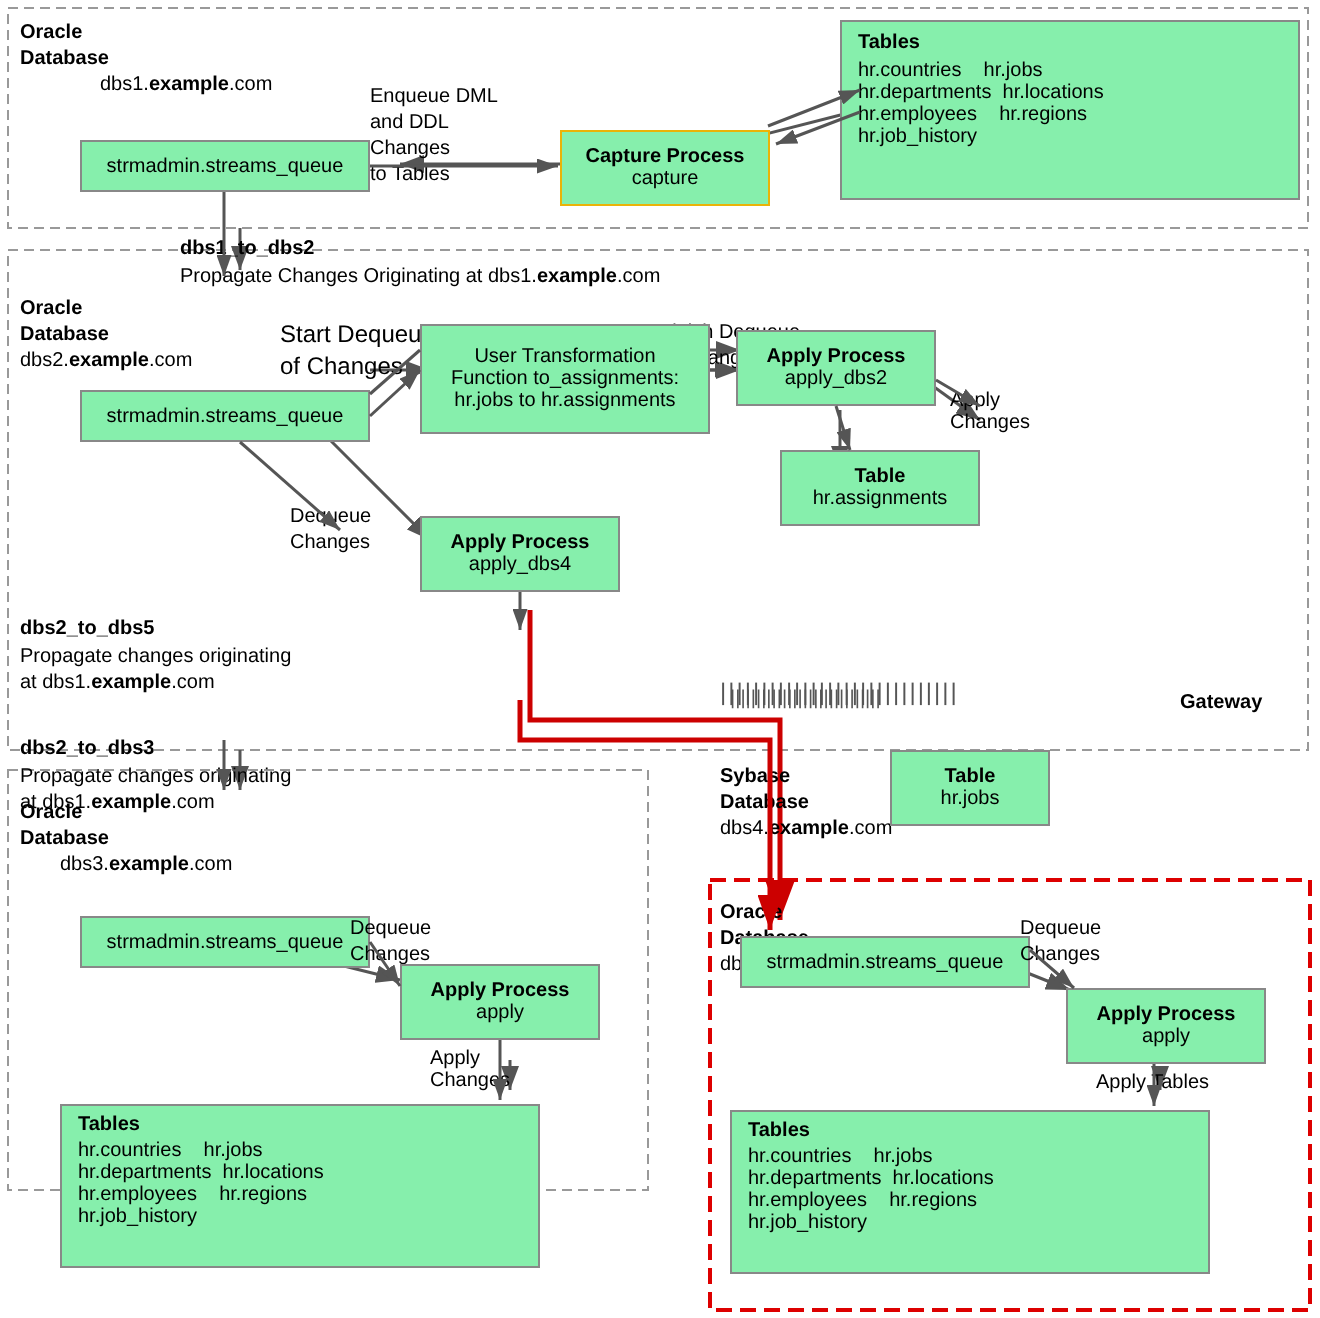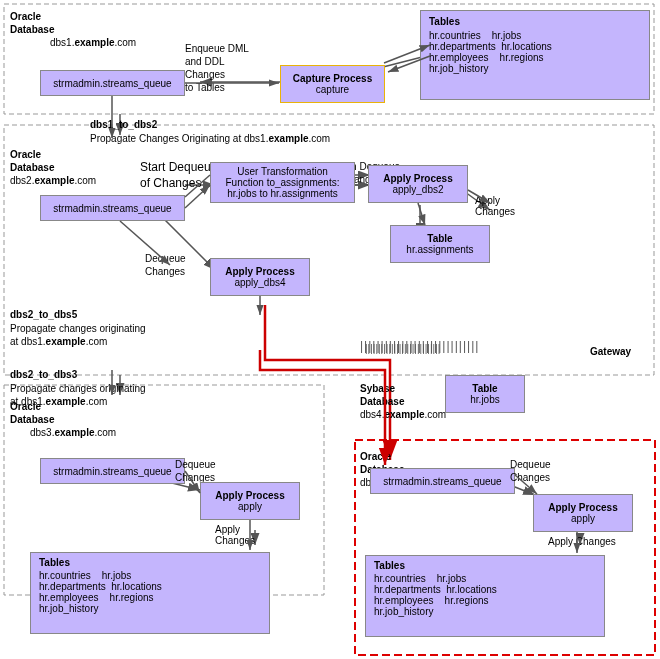--- a/index.html
+++ b/index.html
@@ -16,21 +16,21 @@
       position: relative;
       width: 660px;
       height: 659px;
       background: #fff;
     }
 
     
     .box {
       position: absolute;
       border: 1px solid #888;
-      background: #c4b5fd;
+      background: #86efac;
       text-align: center;
       font-size: 10px;
       padding: 3px 5px;
     }
     .box.thick {
       border: 1px solid #eab308;
     }
 
     svg.arrows {
       position: absolute;
@@ -138,21 +138,21 @@
   </div>
 
   <div style="position:absolute; left:140px; top:160px; font-size:12px; line-height:1.3;">
     Start Dequeue<br>of Changes
   </div>
 
   <div style="position:absolute; left:330px; top:160px; font-size:10px; line-height:1.3;">
     Finish Dequeue<br>of Changes
   </div>
 
-  <div class="box" style="left:210px; top:162px; width:145px; height:41px; display:flex; align-items:flex-end; justify-content:center; text-align:center;">
+  <div class="box" style="left:210px; top:162px; width:145px; height:55px; display:flex; align-items:center; justify-content:center; text-align:center;">
     <div>User Transformation<br>Function to_assignments:<br>hr.jobs to hr.assignments</div>
   </div>
 
   <div class="box" style="left:368px; top:165px; width:100px; height:38px; display:flex; align-items:center; justify-content:center; text-align:center;">
     <div><b>Apply Process</b><br>apply_dbs2</div>
   </div>
 
   <div style="position:absolute; left:475px; top:195px; font-size:10px;">
     Apply<br>Changes
   </div>
@@ -231,21 +231,21 @@
 
   <div style="position:absolute; left:510px; top:458px; font-size:10px; line-height:1.3;">
     Dequeue<br>Changes
   </div>
 
   <div class="box" style="left:533px; top:494px; width:100px; height:38px; display:flex; align-items:center; justify-content:center; text-align:center;">
     <div><b>Apply Process</b><br>apply</div>
   </div>
 
   <div style="position:absolute; left:548px; top:536px; font-size:10px;">
-    Apply Changes
+    Apply Tables
   </div>
 
   <div class="box" style="left:365px; top:555px; width:240px; height:82px; padding:4px 8px;">
     <div style="font-weight:bold; text-align:left;">Tables</div>
     <div style="text-align:left; font-size:10px; margin-top:2px;">
       hr.countries&nbsp;&nbsp;&nbsp;&nbsp;hr.jobs<br>
       hr.departments&nbsp;&nbsp;hr.locations<br>
       hr.employees&nbsp;&nbsp;&nbsp;&nbsp;hr.regions<br>
       hr.job_history
     </div>

